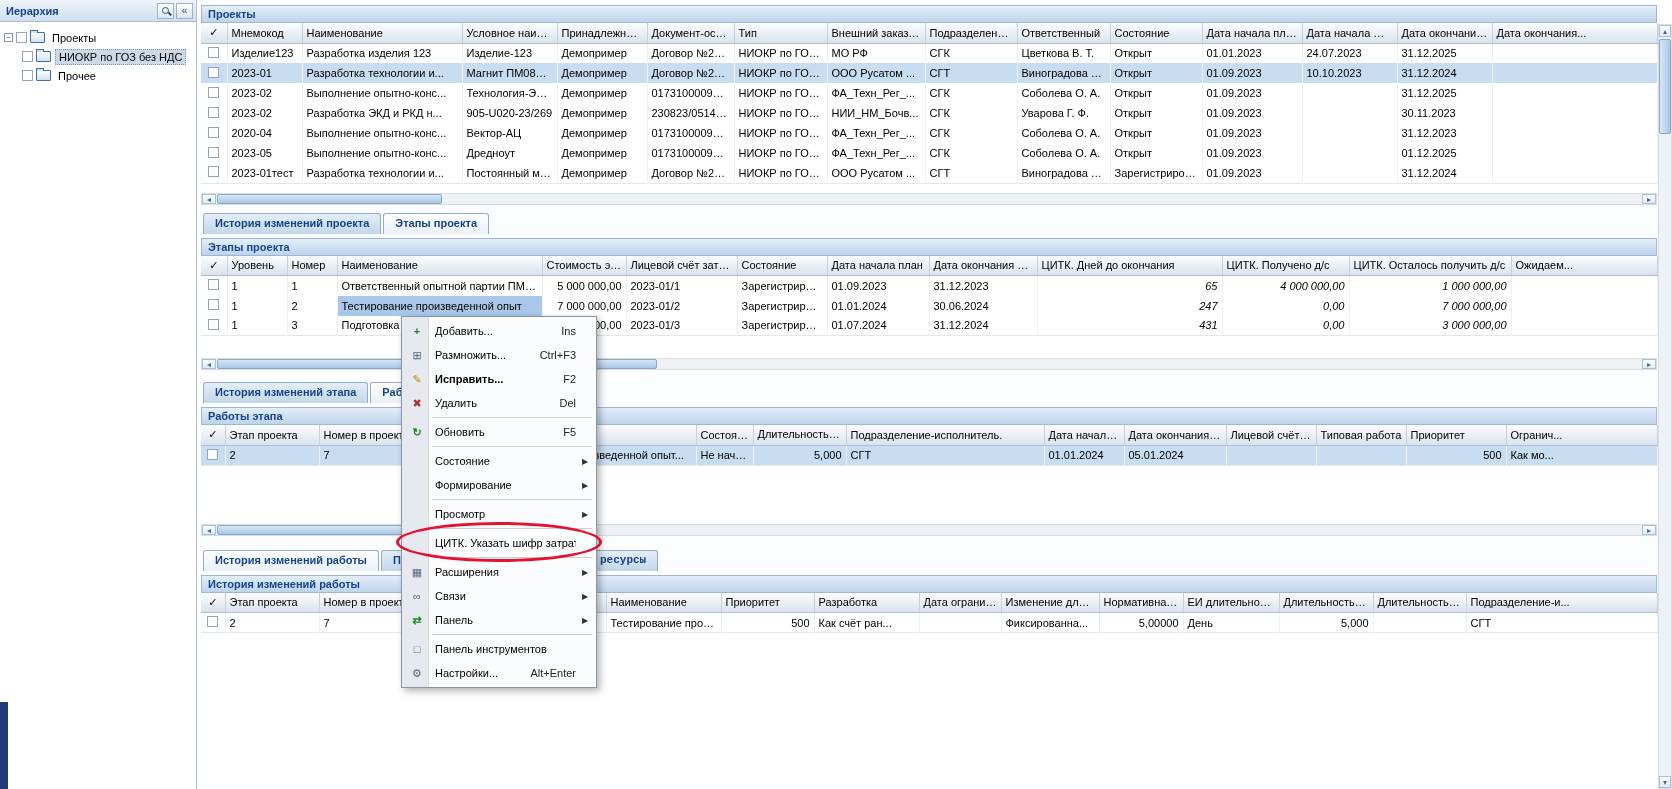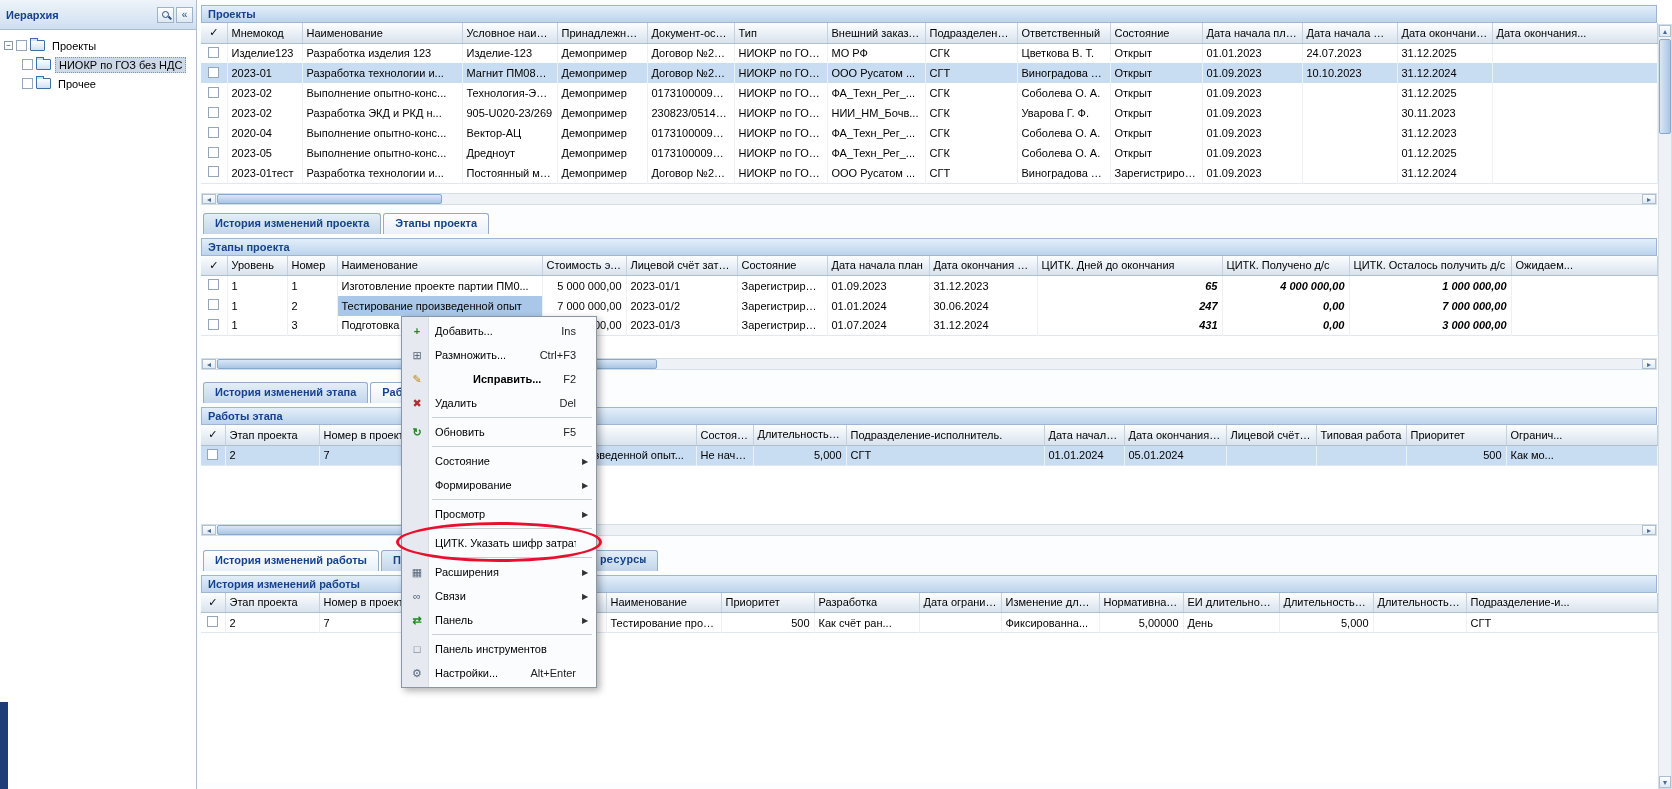--- a/index.html
+++ b/index.html
@@ -1,21 +1,21 @@
 <!DOCTYPE html>
 <html><head>
 <meta charset="utf-8">
 <style>
   * { margin:0; padding:0; box-sizing:border-box; }
   html,body { width:1672px; height:789px; overflow:hidden; }
   body { font-family:"Liberation Sans", sans-serif; font-size:11px; color:#000; background:#fff; position:relative; }
 
   
   .sidebar { position:absolute; left:0; top:0; width:197px; height:789px; background:#fff; border-right:1px solid #aebfd2; }
-  .sidebar-header { height:30px; background:linear-gradient(#eef4fa,#cfdff0); border-bottom:1px solid #a9bcd2; display:flex; align-items:center; padding:0 3px 0 6px; }
+  .sidebar-header { height:22px; background:linear-gradient(#eef4fa,#cfdff0); border-bottom:1px solid #a9bcd2; display:flex; align-items:center; padding:0 3px 0 6px; }
   .sidebar-title { font-weight:bold; color:#15428b; flex:1; }
   .sb-btn { width:17px; height:16px; margin-left:2px; border:1px solid #9fb2c8; background:linear-gradient(#ffffff,#dde8f2); display:flex; align-items:center; justify-content:center; font-size:10px; color:#2a4a7a; cursor:default; }
   .mag { width:7px; height:7px; border:1.5px solid #2a4a7a; border-radius:50%; position:relative; display:inline-block; }
   .mag::after { content:''; position:absolute; width:4px; height:1.5px; background:#2a4a7a; transform:rotate(45deg); right:-4px; bottom:-1px; }
   .tree { padding:6px 4px; }
   .tree-row { display:flex; align-items:center; height:19px; white-space:nowrap; }
   .tree-row .lbl { padding:1px 3px; }
   .tree-row.sel .lbl { background:#cdd9e7; border:1px dotted #7a94b4; }
   .exp { width:9px; height:9px; border:1px solid #8899aa; background:#fff; font-size:8px; line-height:7px; text-align:center; color:#334455; margin-right:3px; flex:none; }
   .cb { display:inline-block; width:11px; height:11px; border:1px solid #93a6ba; background:#fff; flex:none; }
@@ -32,21 +32,21 @@
   
   table.grid { border-collapse:collapse; table-layout:fixed; background:#fff; border-bottom:1px solid #e0e7ef; }
   .grid th { height:20px; font-weight:normal; text-align:left; padding:0 4px; font-size:11px;
              background:linear-gradient(#fdfeff,#e6edf4 60%,#d9e3ed); border-right:1px solid #c4d1de; border-bottom:1px solid #aebfd0;
              overflow:hidden; white-space:nowrap; text-overflow:ellipsis; }
   .grid td { height:20px; padding:0 4px; border-right:1px solid #edf1f6; overflow:hidden; white-space:nowrap; text-overflow:ellipsis; }
   .grid th.chk-col, .grid td.chk-col { text-align:center; padding:0; }
   .grid tr.sel-row td { background:#c8dcf2; }
   .grid td.sel-cell { background:#a9c7e8; }
   .grid td.num { text-align:right; }
-  .grid td.ital { font-style:italic;font-weight:bold; }
+  .grid td.ital { font-style:italic; }
 
   
   .tabs { height:21px; padding-left:2px; display:flex; gap:2px; align-items:flex-end; }
   .tab { height:21px; line-height:19px; padding:0 11px; border:1px solid #95acc9; border-bottom:none; border-radius:3px 3px 0 0;
          background:linear-gradient(#e4eef8,#c2d6ea); color:#15428b; font-weight:bold; white-space:nowrap; overflow:hidden; }
   .tab.active { background:linear-gradient(#ffffff,#e8f0f8); }
   .tabs3 .tab:nth-child(2) { min-width:205px; text-align:left; }
   .tabs3 .tab:nth-child(3) { min-width:62px;font-family:Liberation Mono, monospace; }
 
   
@@ -64,21 +64,21 @@
   
   .context-menu { position:absolute; left:401px; top:316px; width:196px; padding:2px;
                   background:linear-gradient(to right,#e6eaf0 0,#e6eaf0 26px,#d8dde4 26px,#d8dde4 27px,#fbfcfd 27px);
                   border:1px solid #8896a8; box-shadow:3px 3px 7px rgba(0,0,0,.3); z-index:50; }
   .menu-item { display:flex; align-items:center; height:24px; }
   .menu-item .ic { width:26px; text-align:center; font-size:11px; color:#5a6a7c; flex:none; }
   .menu-item .ic.add, .menu-item .ic.refresh, .menu-item .ic.exch { color:#1e8a1e; font-weight:bold; }
   .menu-item .ic.edit { color:#c08a1a; }
   .menu-item .ic.del { color:#b03030; }
   .menu-item .lbl { flex:1; padding-left:5px; overflow:hidden; white-space:nowrap; }
-  .menu-item.bold .lbl { font-weight:bold;margin-left:38px; }
+  .menu-item.bold .lbl { font-weight:bold; }
   .menu-item .sc { padding-right:6px; color:#222; }
   .menu-item .sub { width:12px; font-size:8px; color:#333; flex:none; }
   .menu-sep { height:1px; background:#c9cfd7; margin:2px 2px 2px 28px; }
 
   .red-oval { position:absolute; left:396px; top:522px; width:206px; height:40px; border:3px solid #e8112d; border-radius:50%;
               z-index:60; pointer-events:none; }
 
   .spacer9 { height:9px; } .spacer22 { height:22px; } .spacer58 { height:58px; }
   .mt8 { margin-top:8px; } .mt12 { margin-top:12px; } .mt14 { margin-top:14px; } .mt4 { margin-top:4px; }
 </style>
@@ -321,21 +321,21 @@
           <th>ЦИТК. Получено д/с</th>
           <th>ЦИТК. Осталось получить д/с</th>
           <th>Ожидаем...</th>
         </tr>
       </thead>
       <tbody>
         <tr>
           <td class="chk-col"><span class="cb"></span></td>
           <td>1</td>
           <td>1</td>
-          <td>Изготовление проекте партии ПМ0...</td>
+          <td>Ответственный опытной партии ПМ0...</td>
           <td class="num">5 000 000,00</td>
           <td>2023-01/1</td>
           <td>Зарегистрирован</td>
           <td>01.09.2023</td>
           <td>31.12.2023</td>
           <td class="num ital">65</td>
           <td class="num ital">4 000 000,00</td>
           <td class="num ital">1 000 000,00</td>
           <td></td>
         </tr>

